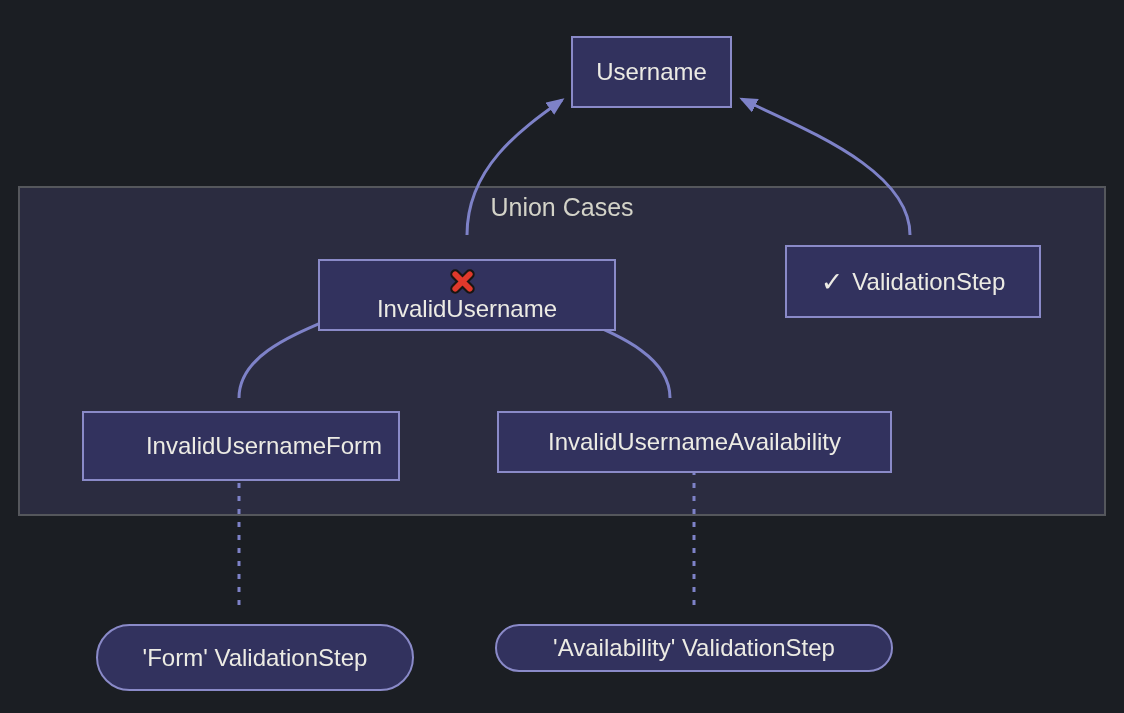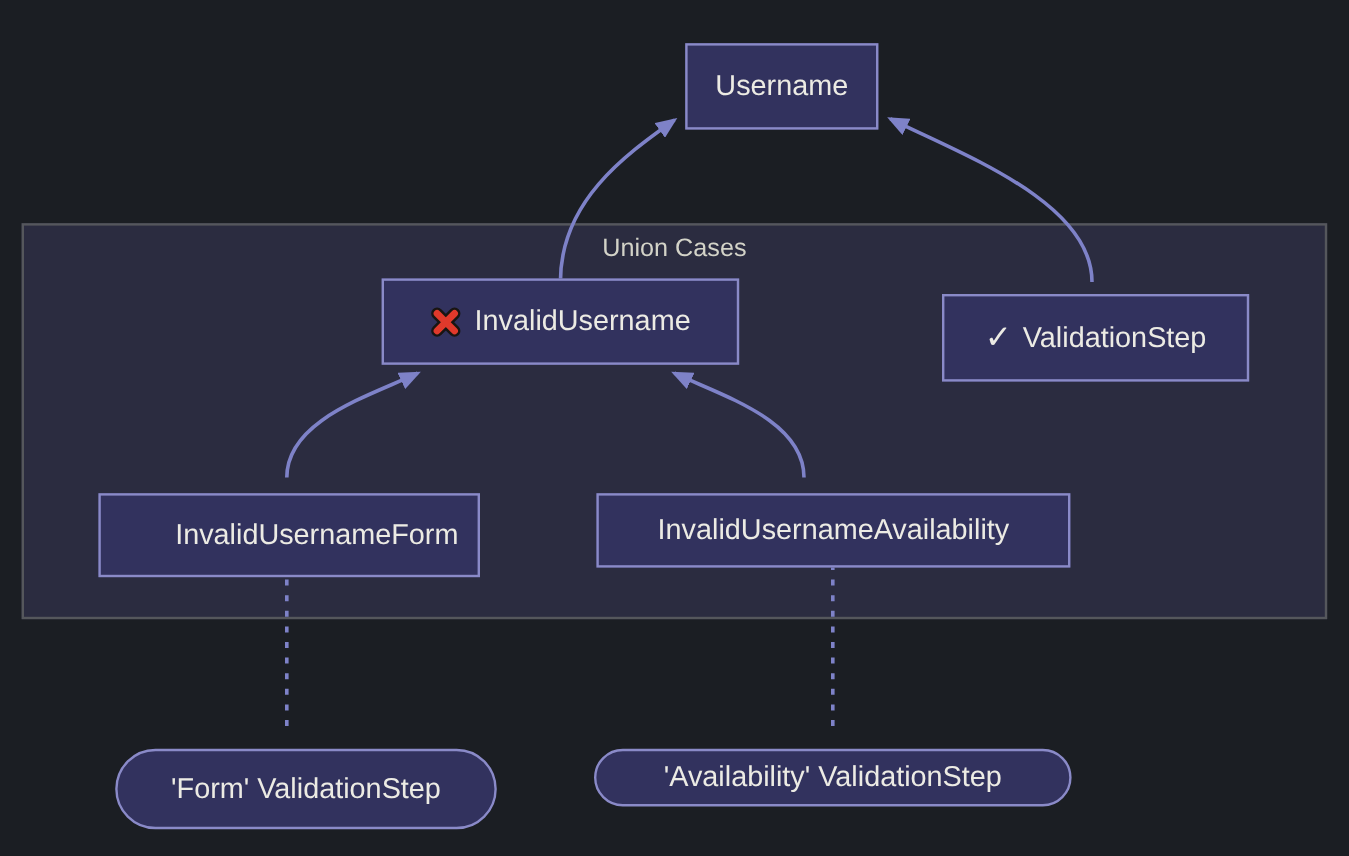--- a/index.html
+++ b/index.html
@@ -25,21 +25,21 @@
     border: 2px solid #55575c;
     box-sizing: border-box;
   }
   .subgraph-label {
     position: absolute;
     top: 192px;
     left: 18px;
     width: 1088px;
     text-align: center;
     color: #d3d3c8;
-    font-size: 21px;
+    font-size: 25px;
     line-height: 30px;
     pointer-events: none;
   }
   .edges {
     position: absolute;
     left: 0;
     top: 0;
     pointer-events: none;
   }
   .edge {
@@ -72,21 +72,21 @@
     margin-right: 10px;
   }
   .node .glyph {
     font-family: "DejaVu Sans", sans-serif;
     font-size: 27px;
     margin-right: 9px;
     line-height: 1;
   }
   
   .pos-username        { left: 571px; top: 24px;  width: 161px; height: 72px; }
-  .pos-invalid         { left: 318px; top: 220px; width: 298px; height: 72px; }
+  .pos-invalid         { left: 318px; top: 247px; width: 298px; height: 72px; flex-direction: column; }
   .pos-valid           { left: 785px; top: 233px; width: 256px; height: 73px; }
   .pos-invalid-form    { left: 82px;  top: 399px; width: 318px; height: 70px; padding-left: 46px; }
   .pos-invalid-avail   { left: 497px; top: 399px; width: 395px; height: 62px; }
   .pos-form-step       { left: 96px;  top: 612px; width: 318px; height: 67px; }
   .pos-avail-step      { left: 495px; top: 612px; width: 398px; height: 48px; }
 </style>
 </head>
 <body>
 
 <div class="canvas">

